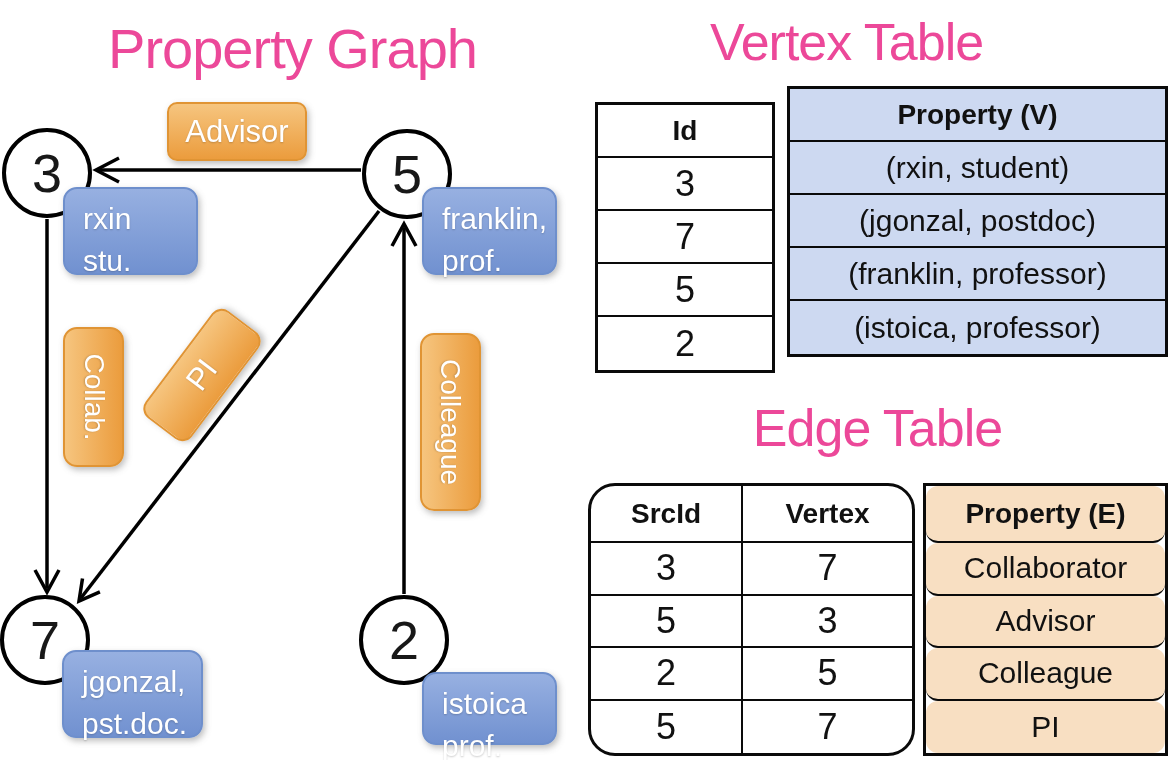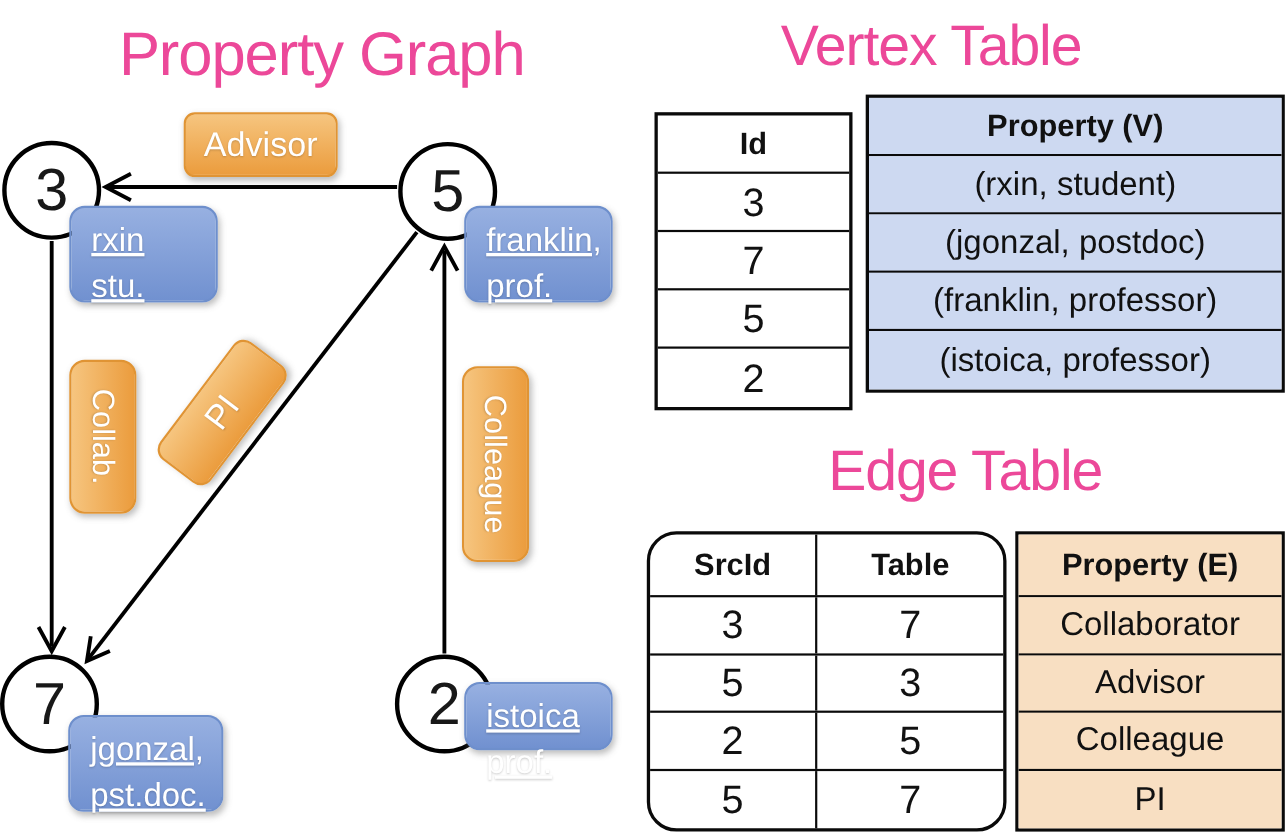--- a/index.html
+++ b/index.html
@@ -35,36 +35,35 @@
     display:flex;align-items:center;justify-content:center;
     font-size:54px;color:#181818;
   }
   .bbox{
     position:absolute;z-index:4;box-sizing:border-box;
     background:linear-gradient(180deg,#97b0e1 0%,#7191d0 100%);
     border:2px solid #6e8fcc;border-radius:14px;
     box-shadow:2px 3px 6px rgba(110,110,110,.45);
     color:#fff;font-size:30px;line-height:42px;padding:9px 12px 0 18px;
     text-shadow:0 1px 2px rgba(0,0,0,.2);
-    text-decoration:underline;
   }
   .bbox span{display:block;white-space:nowrap;}
 
   
   .tbox{position:absolute;border:3px solid #0a0a0a;box-sizing:border-box;background:#fff;}
   .trow{
     box-sizing:border-box;border-bottom:2px solid #0a0a0a;
     display:flex;align-items:center;justify-content:center;
   }
   .trow:last-child{border-bottom:none;}
   .hdr{font-weight:bold;font-size:28px;}
   .num{font-size:36px;}
   .val{font-size:30px;white-space:nowrap;}
   .bluecell{background:#cdd9f1;}
-  .tancell{background:#f8dfc2;}
+  .tancell{background:#f8dfc2;border-radius:12px;}
   .vrow{height:53px;}
   .erow-h{height:57px;}
   .erow{height:52.5px;}
   .ecol1{width:150px;border-right:2px solid #0a0a0a;align-self:stretch;
          display:flex;align-items:center;justify-content:center;}
   .ecol2{flex:1;align-self:stretch;display:flex;align-items:center;justify-content:center;}
 </style>
 </head>
 <body>
 
@@ -125,21 +124,21 @@
   <span>stu.</span>
 </div>
 <div class="bbox" style="left:422px;top:187px;width:135px;height:88px;">
   <span>franklin,</span>
   <span>prof.</span>
 </div>
 <div class="bbox" style="left:62px;top:650px;width:141px;height:88px;">
   <span>jgonzal,</span>
   <span>pst.doc.</span>
 </div>
-<div class="bbox" style="left:422px;top:620px;width:135px;height:62px;">
+<div class="bbox" style="left:422px;top:672px;width:135px;height:73px;">
   <span>istoica</span>
   <span>prof.</span>
 </div>
 
 <div class="tbox" style="left:595px;top:102px;width:180px;height:271px;">
   <div class="trow vrow hdr">Id</div>
   <div class="trow vrow num">3</div>
   <div class="trow vrow num">7</div>
   <div class="trow vrow num">5</div>
   <div class="trow vrow num">2</div>
@@ -148,21 +147,21 @@
   <div class="trow vrow hdr bluecell">Property (V)</div>
   <div class="trow vrow val bluecell">(rxin, student)</div>
   <div class="trow vrow val bluecell">(jgonzal, postdoc)</div>
   <div class="trow vrow val bluecell">(franklin, professor)</div>
   <div class="trow vrow val bluecell">(istoica, professor)</div>
 </div>
 
 <div class="tbox" style="left:588px;top:483px;width:327px;height:273px;border-radius:27px;">
   <div class="trow erow-h">
     <div class="ecol1 hdr">SrcId</div>
-    <div class="ecol2 hdr">Table</div>
+    <div class="ecol2 hdr">Vertex</div>
   </div>
   <div class="trow erow">
     <div class="ecol1 num">3</div>
     <div class="ecol2 num">7</div>
   </div>
   <div class="trow erow">
     <div class="ecol1 num">5</div>
     <div class="ecol2 num">3</div>
   </div>
   <div class="trow erow">

